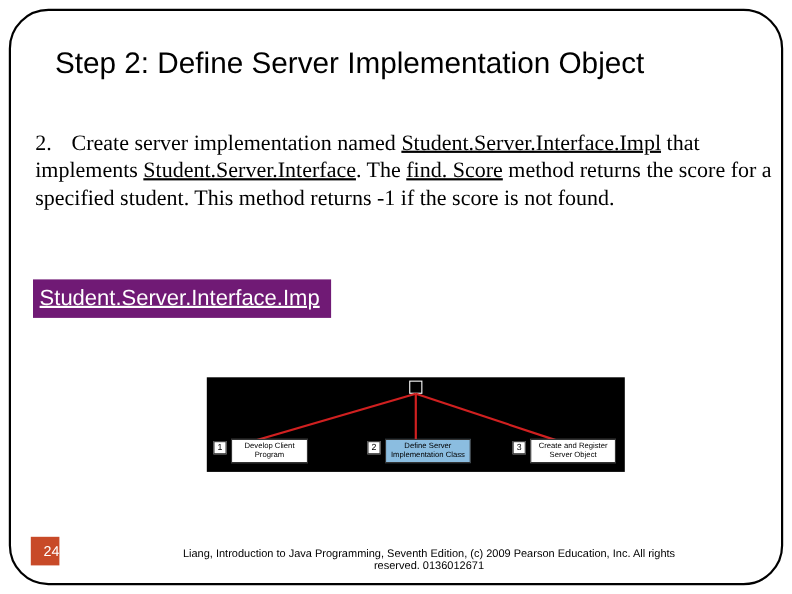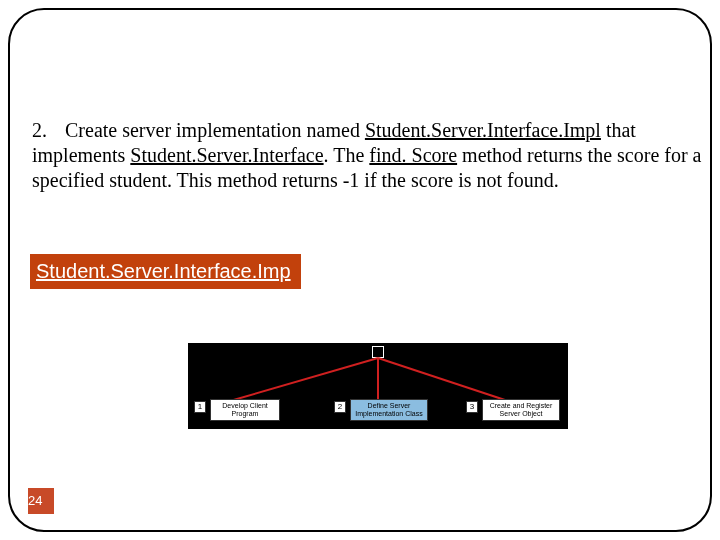--- a/index.html
+++ b/index.html
@@ -39,21 +39,21 @@
       font-size: 20px;
       line-height: 1.25;
       color: #000;
     }
     .body-text .u { text-decoration: underline; }
     .body-text .num { display: inline-block; width: 28px; }
     .code-link {
       position: absolute;
       left: 20px;
       top: 244px;
-      background: #c2410c;
+      background: #701a75;
       color: #fff;
       font-size: 20px;
       font-family: Arial, sans-serif;
       text-decoration: underline;
       padding: 6px 10px 6px 6px;
     }
     .diagram {
       position: absolute;
       left: 178px;
       top: 333px;
@@ -92,21 +92,21 @@
     }
     .page-num {
       position: absolute;
       left: 18px;
       bottom: 16px;
       width: 26px;
       height: 26px;
       background: #c84a28;
       color: #fff;
       font-size: 13px;
-      text-align: left;
+      text-align: right;
       line-height: 26px;
     }
     .footer {
       position: absolute;
       left: 150px;
       bottom: 10px;
       width: 460px;
       font-size: 10px;
       text-align: center;
       color: #000;
@@ -120,20 +120,21 @@
       height: 12px;
       border: 1px solid #fff;
       background: transparent;
     }
   </style>
 </head>
 <body>
 
 <div class="slide-frame">
 
+  <div class="slide-title">Step 2: Define Server Implementation Object</div>
 
   <div class="body-text">
     <span class="num">2.</span>
     <span>Create server implementation named </span><span class="u">Student.Server.Interface.Impl</span><span> that implements </span><span class="u">Student.Server.Interface</span><span>. The </span><span class="u">find. Score</span><span> method returns the score for a specified student. This method returns -1 if the score is not found.</span>
   </div>
 
   <div class="code-link">Student.Server.Interface.Imp</div>
 
   <div class="diagram">
     <div class="diagram-inner">
@@ -147,14 +148,15 @@
       <div class="dbox" style="left:22px; top:56px; width:70px; height:22px;">Develop Client Program</div>
       <div class="dbox small" style="left:146px; top:58px;">2</div>
       <div class="dbox" style="left:162px; top:56px; width:78px; height:22px; background:#8bbde0;">Define Server Implementation Class</div>
       <div class="dbox small" style="left:278px; top:58px;">3</div>
       <div class="dbox" style="left:294px; top:56px; width:78px; height:22px;">Create and Register Server Object</div>
     </div>
   </div>
 
   <div class="page-num">24</div>
 
+  <div class="footer">Liang, Introduction to Java Programming, Seventh Edition, (c) 2009 Pearson Education, Inc. All rights reserved. 0136012671</div>
 
 </div>
 
 </body></html>

